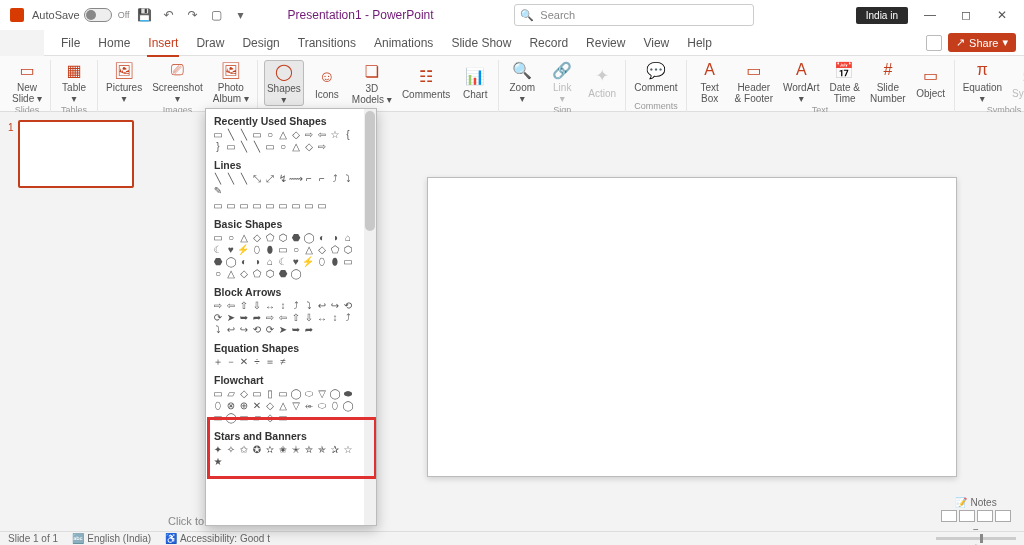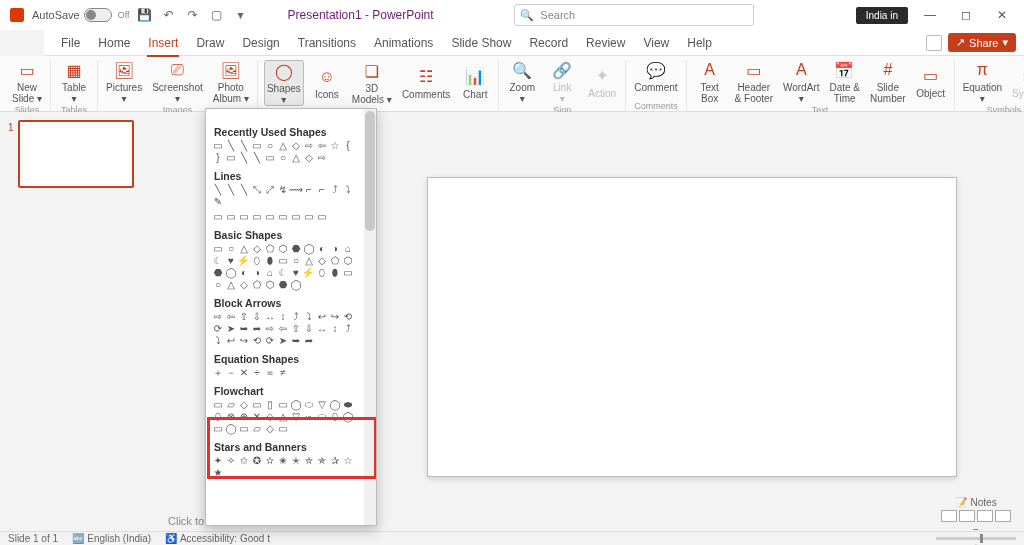--- a/index.html
+++ b/index.html
@@ -49,21 +49,21 @@
 .thumb-num { font-size: 10px; color: #c43e1c; padding-top: 2px; }
 .thumb { width: 116px; height: 68px; background: #fff; border: 2px solid #c43e1c; border-radius: 2px; }
 .canvas-area { flex: 1; position: relative; display: flex; align-items: center; justify-content: center; }
 .slide { width: 530px; height: 300px; background: #fff; border: 1px solid #bbb; box-shadow: 0 2px 6px rgba(0,0,0,.15); margin-left: 200px; margin-top: 10px; }
 .addnotes { position: absolute; left: 8px; bottom: 4px; font-size: 11px; color: #888; }
 
 
 .shapes-dropdown { position: absolute; left: 205px; top: 108px; width: 172px; height: 418px; background: #fff; border: 1px solid #bbb; box-shadow: 0 4px 12px rgba(0,0,0,.25); z-index: 20; overflow: hidden; }
 .sd-scroll { position: absolute; right: 0; top: 0; width: 12px; bottom: 0; background: #f0f0f0; }
 .sd-thumb { position: absolute; right: 1px; top: 2px; width: 10px; height: 120px; background: #c8c8c8; border-radius: 5px; }
-.sd-content { padding: 13px 4px 2px 6px; font-size: 10px; color: #333; width: calc(100% - 12px); }
+.sd-content { padding: 2px 4px 2px 6px; font-size: 10px; color: #333; width: calc(100% - 12px); }
 .sd-section { font-weight: 600; font-size: 10.5px; padding: 4px 0 1px 2px; color: #333; }
 .sd-row { display: flex; flex-wrap: wrap; gap: 1px; padding: 1px 0 3px 0; }
 .shape { width: 12px; height: 11px; display: flex; align-items: center; justify-content: center; font-size: 10px; color: #555; line-height: 1; }
 .flowchart-box { position: absolute; border: 3px solid #e03030; pointer-events: none; }
 
 
 .statusbar { position: absolute; bottom: 0; left: 0; right: 0; height: 14px; background: #f3f3f3; border-top: 1px solid #ddd; display: flex; align-items: center; font-size: 10px; color: #666; padding: 0 8px; gap: 14px; }
 .status-right { margin-left: auto; display: flex; align-items: center; gap: 2px; flex-direction: column; }
 .zoom-slider { width: 80px; height: 3px; background: #ccc; position: relative; }
 .zoom-slider::after { content: ""; position: absolute; left: 55%; top: -3px; width: 3px; height: 9px; background: #888; }

